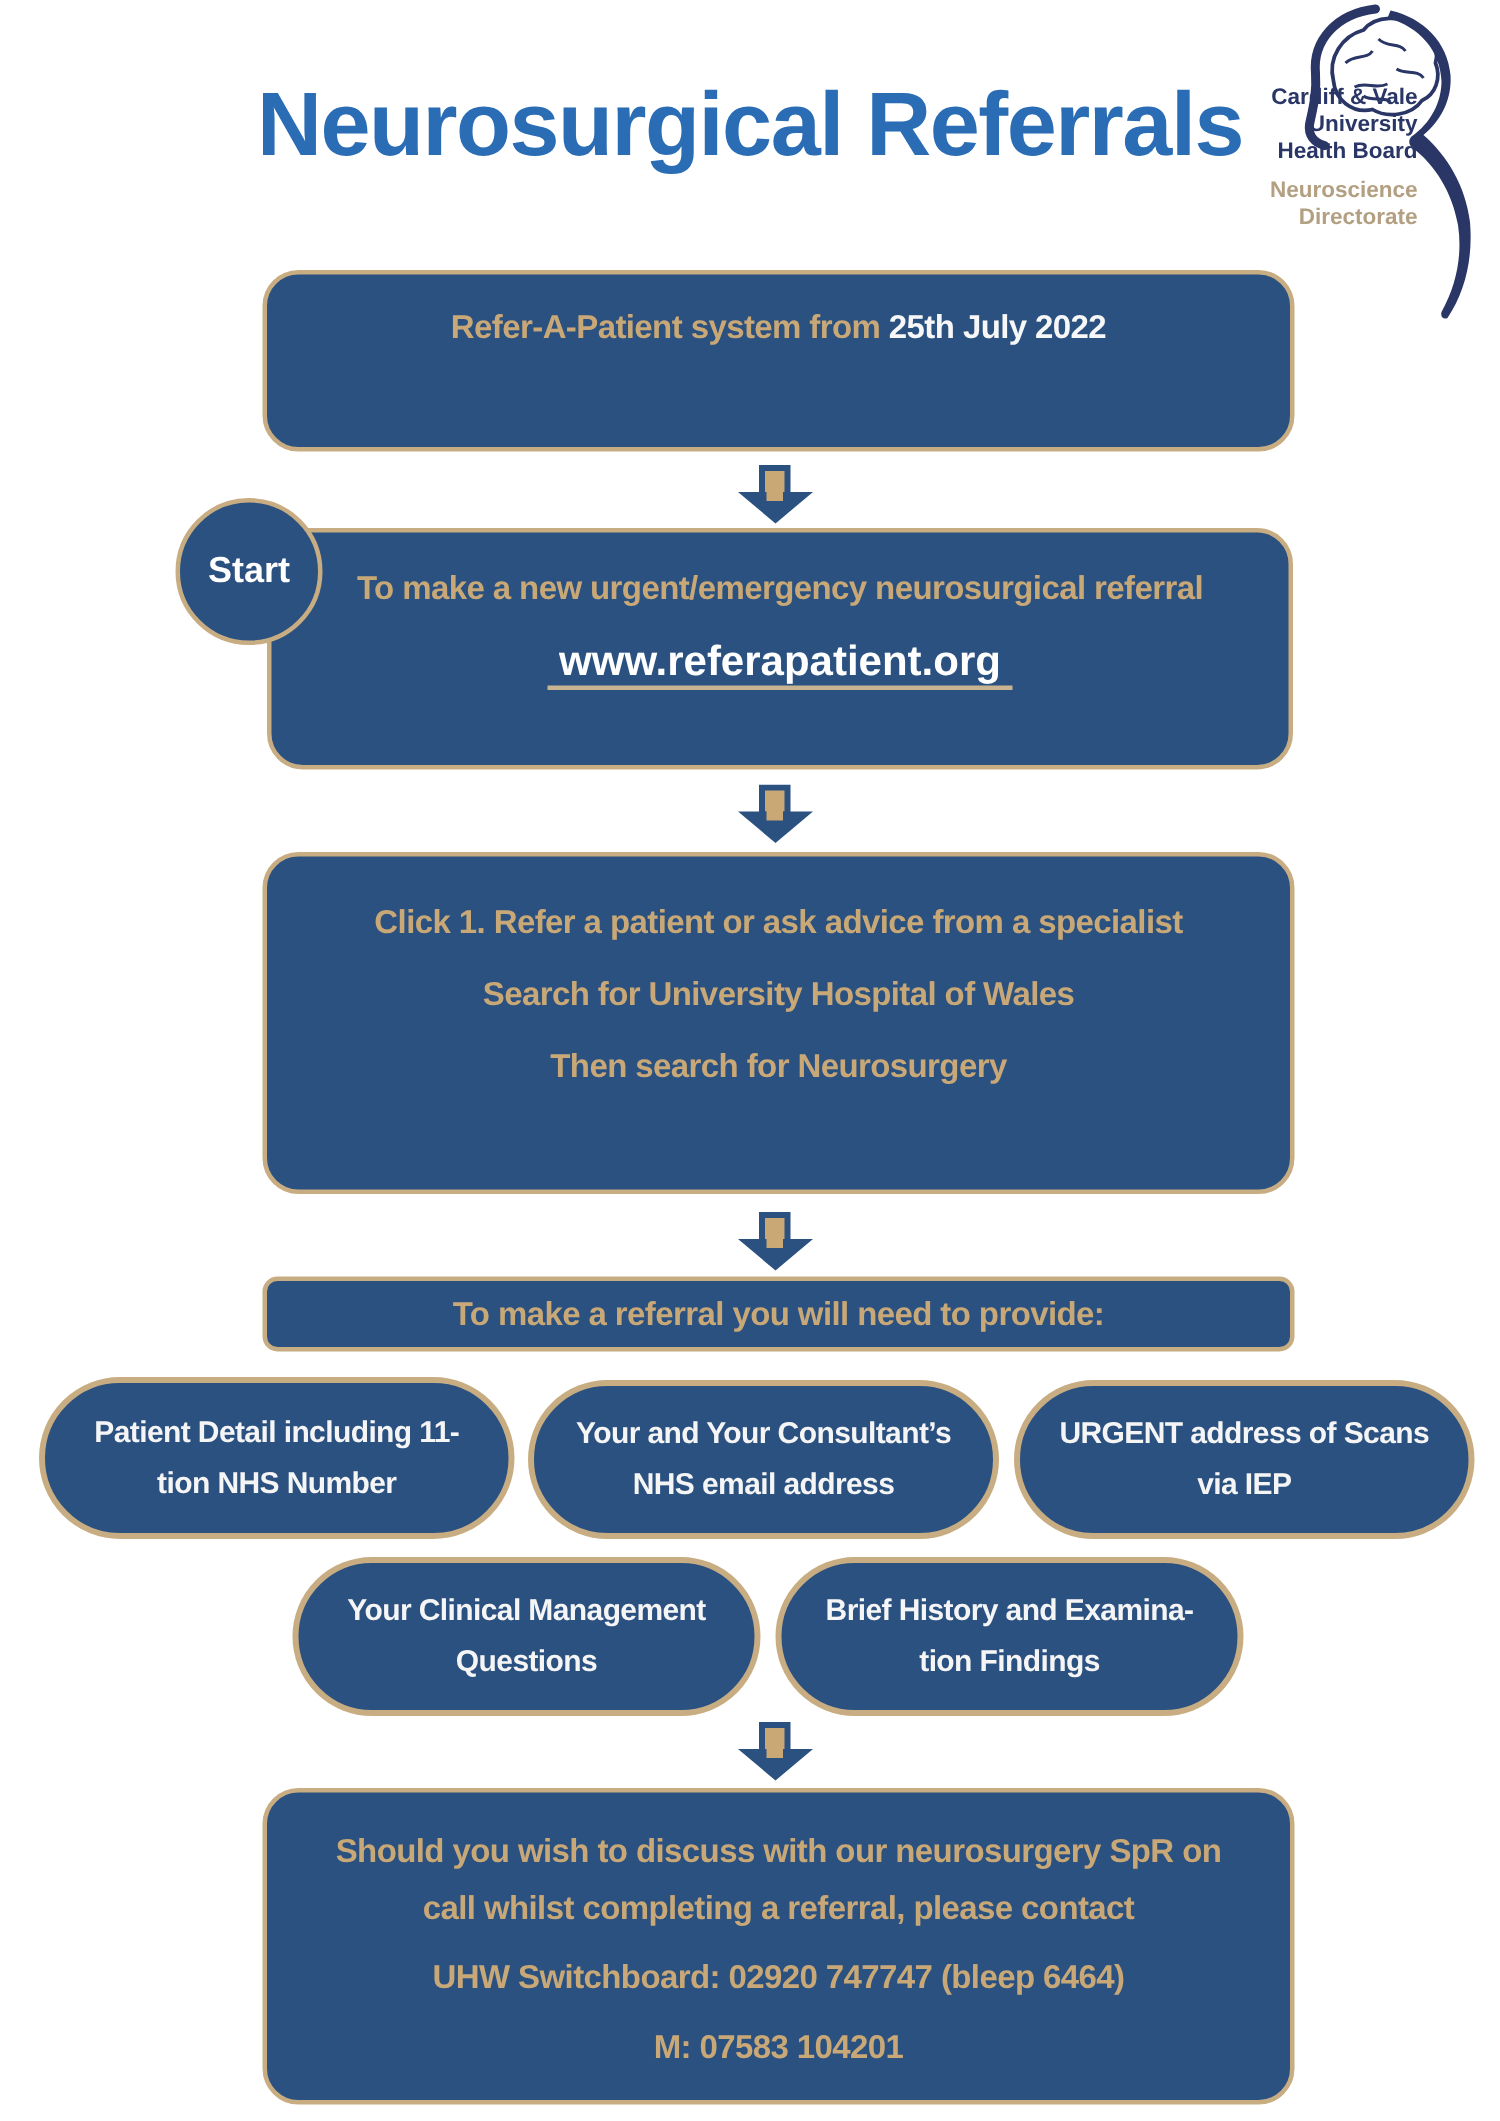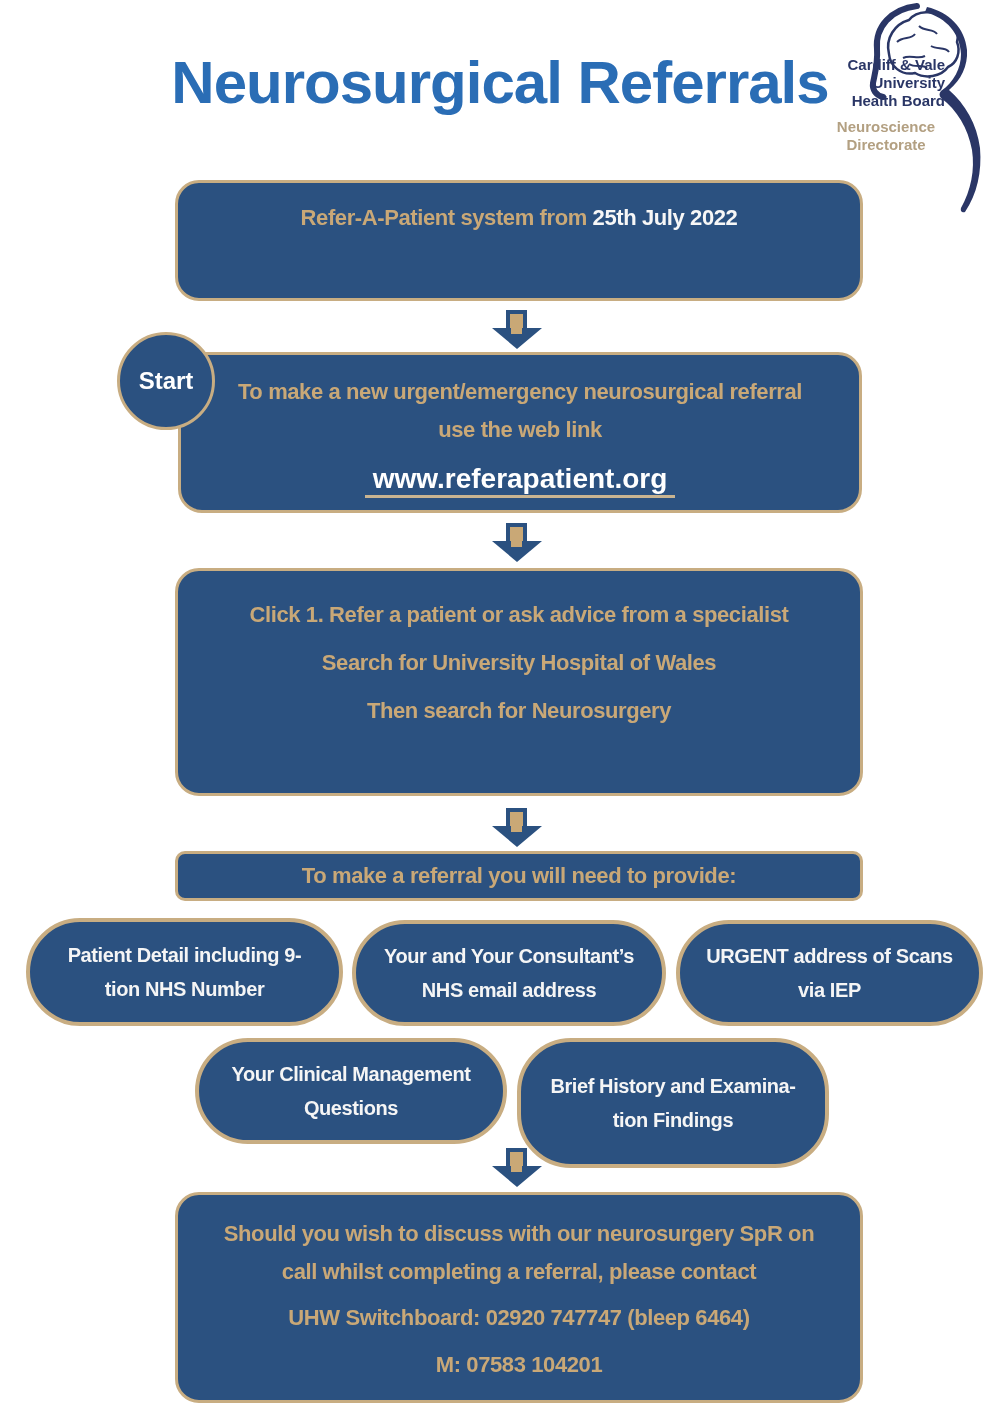--- a/index.html
+++ b/index.html
@@ -8,21 +8,21 @@
 
   .page-title{position:absolute;left:0;top:48px;width:1000px;text-align:center;
               font-size:60px;font-weight:700;color:#2a6db5;letter-spacing:-1px;}
 
   
   .logo{position:absolute;right:5px;top:2px;width:168px;height:215px;}
   .logo svg{position:absolute;left:0;top:0;}
   .logo-text{position:absolute;left:0;top:54px;width:118px;text-align:right;}
   .logo-org div{font-size:15px;line-height:18px;font-weight:700;color:#2a3666;}
   .logo-dept{margin-top:8px;}
-  .logo-dept div{font-size:15px;line-height:18px;font-weight:700;color:#b3a082;text-align:center;}
+  .logo-dept div{font-size:15px;line-height:18px;font-weight:700;color:#b3a082;}
 
   
   .fbox{position:absolute;background:#2b5180;border:3px solid #c8ad82;
         border-radius:24px;box-sizing:border-box;text-align:center;color:#c9a877;}
   .fline{font-size:22px;font-weight:700;letter-spacing:-0.4px;line-height:38px;}
   .white{color:#f7f7f7;}
 
   .intro-box{left:175px;top:180px;width:688px;height:121px;padding-top:16px;}
   .weblink-box{left:178px;top:352px;width:684px;height:161px;padding-top:18px;}
   .weblink{display:inline-block;margin-top:14px;font-size:28px;font-weight:700;
@@ -43,21 +43,21 @@
 
   
   .pill{position:absolute;background:#2b5180;border:4px solid #c8ad82;border-radius:54px;
         box-sizing:border-box;display:flex;flex-direction:column;align-items:center;
         justify-content:center;text-align:center;color:#f5f5f5;}
   .pill div{font-size:20px;font-weight:700;letter-spacing:-0.4px;line-height:34px;}
   .pill-1{left:26px;top:918px;width:317px;height:108px;}
   .pill-2{left:352px;top:920px;width:314px;height:106px;}
   .pill-3{left:676px;top:920px;width:307px;height:106px;}
   .pill-4{left:195px;top:1038px;width:312px;height:106px;}
-  .pill-5{left:517px;top:1038px;width:312px;height:130px;}
+  .pill-5{left:517px;top:1038px;width:312px;height:106px;}
 
   
   .arrow{position:absolute;left:489px;width:56px;height:40px;}
   .arrow-1{top:310px;} .arrow-2{top:523px;} .arrow-3{top:808px;} .arrow-4{top:1148px;}
 </style>
 </head>
 <body>
 
 <div id="poster">
 
@@ -106,21 +106,20 @@
     <polygon points="3,18 53,18 28,39" fill="#2b5180"></polygon>
     <rect x="22" y="17" width="11" height="7" fill="#c9a876"></rect>
   </svg>
 
   <div class="start-circle">
     <span>Start</span>
   </div>
 
   <div class="fbox weblink-box">
     <div class="fline">To make a new urgent/emergency neurosurgical referral</div>
-    <div class="fline">use the web link</div>
     <div><span class="weblink">www.referapatient.org</span></div>
   </div>
 
   <svg class="arrow arrow-2" viewBox="0 0 56 40">
     <rect x="19" y="2" width="17" height="18" fill="#c9a876" stroke="#2b5180" stroke-width="4"></rect>
     <polygon points="3,18 53,18 28,39" fill="#2b5180"></polygon>
     <rect x="22" y="17" width="11" height="7" fill="#c9a876"></rect>
   </svg>
 
   <div class="fbox steps-box">
@@ -133,21 +132,21 @@
     <rect x="19" y="2" width="17" height="18" fill="#c9a876" stroke="#2b5180" stroke-width="4"></rect>
     <polygon points="3,18 53,18 28,39" fill="#2b5180"></polygon>
     <rect x="22" y="17" width="11" height="7" fill="#c9a876"></rect>
   </svg>
 
   <div class="fbox provide-bar">
     <div class="fline">To make a referral you will need to provide:</div>
   </div>
 
   <div class="pill pill-1">
-    <div>Patient Detail including 9-</div>
+    <div>Patient Detail including 11-</div>
     <div>tion NHS Number</div>
   </div>
   <div class="pill pill-2">
     <div>Your and Your Consultant’s</div>
     <div>NHS email address</div>
   </div>
   <div class="pill pill-3">
     <div>URGENT address of Scans</div>
     <div>via IEP</div>
   </div>

